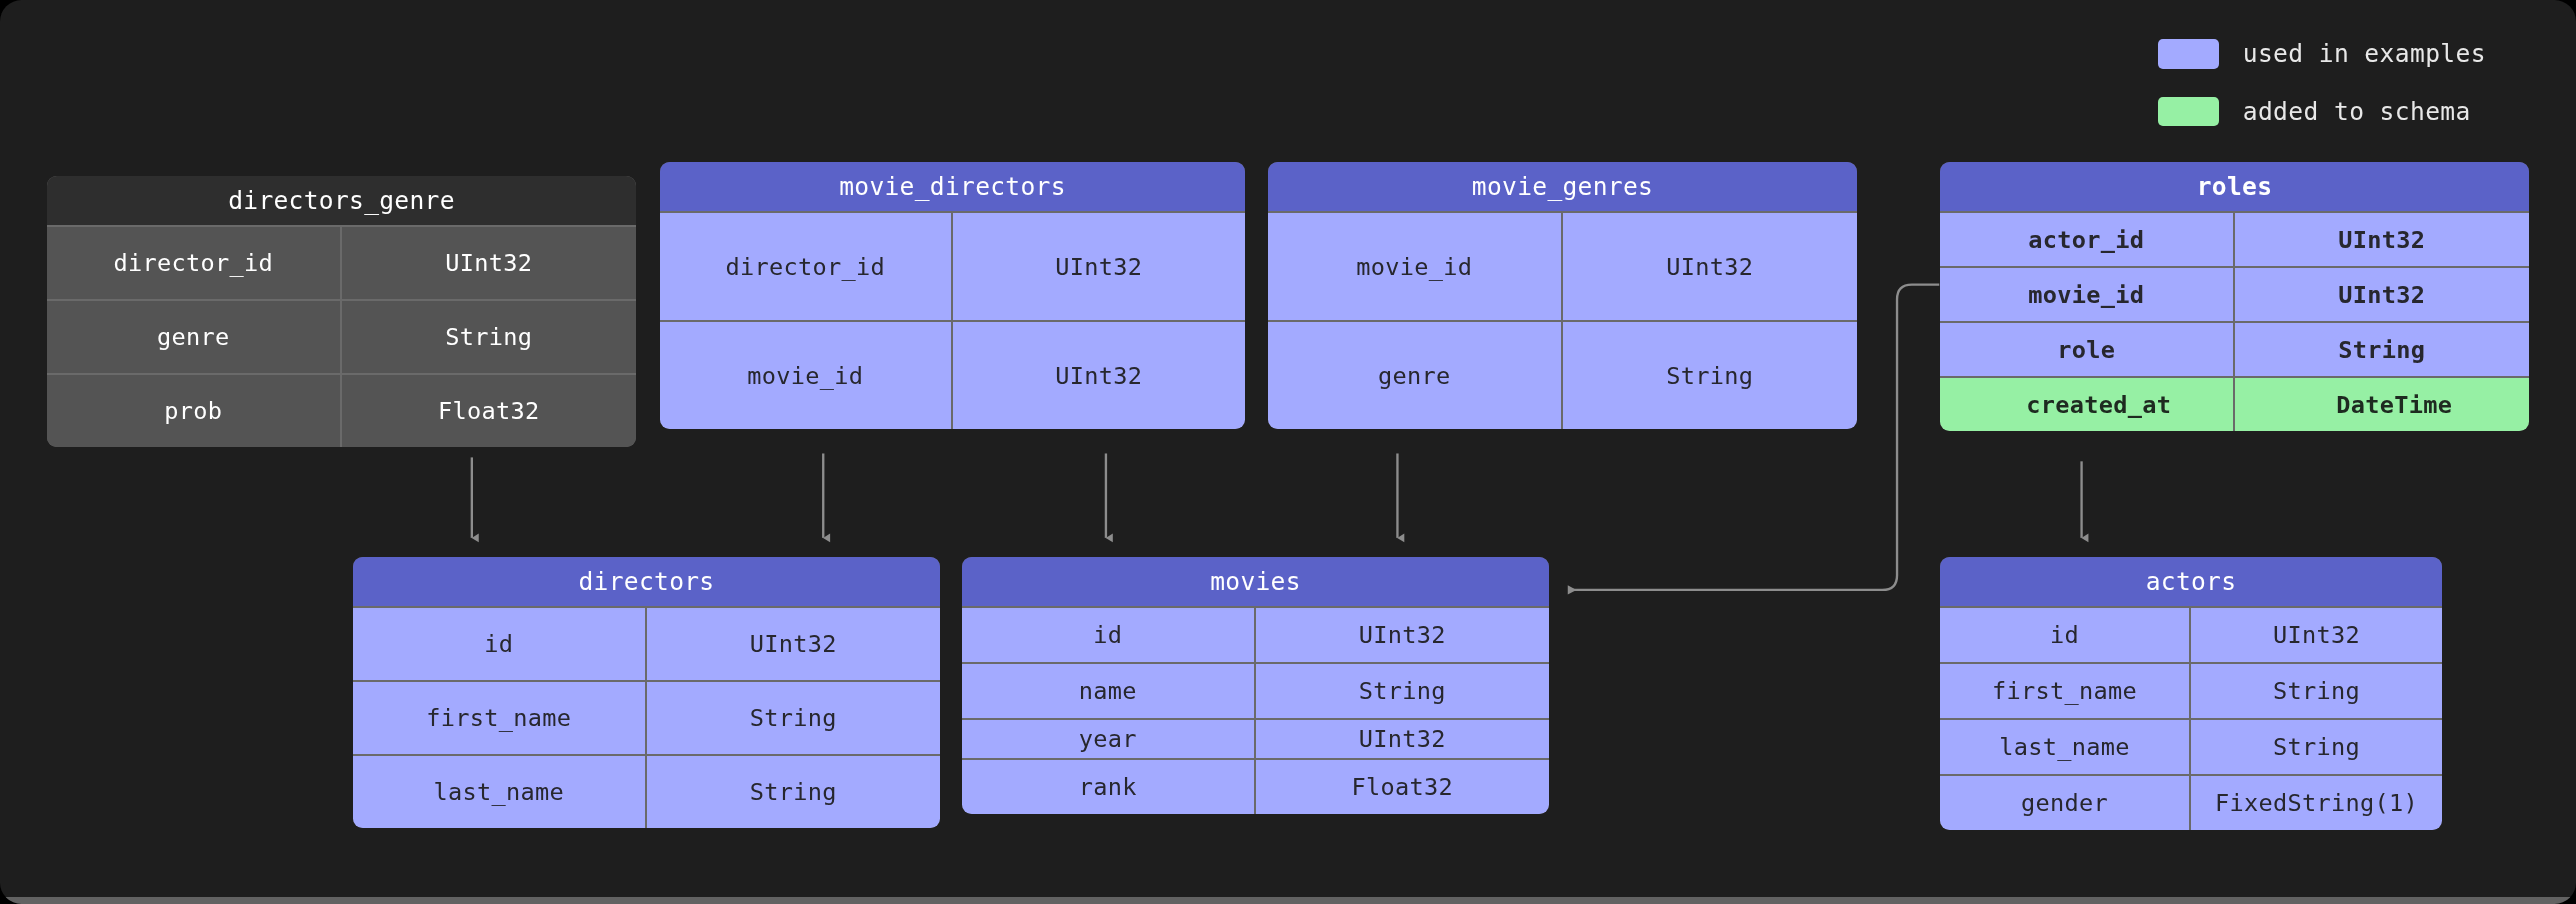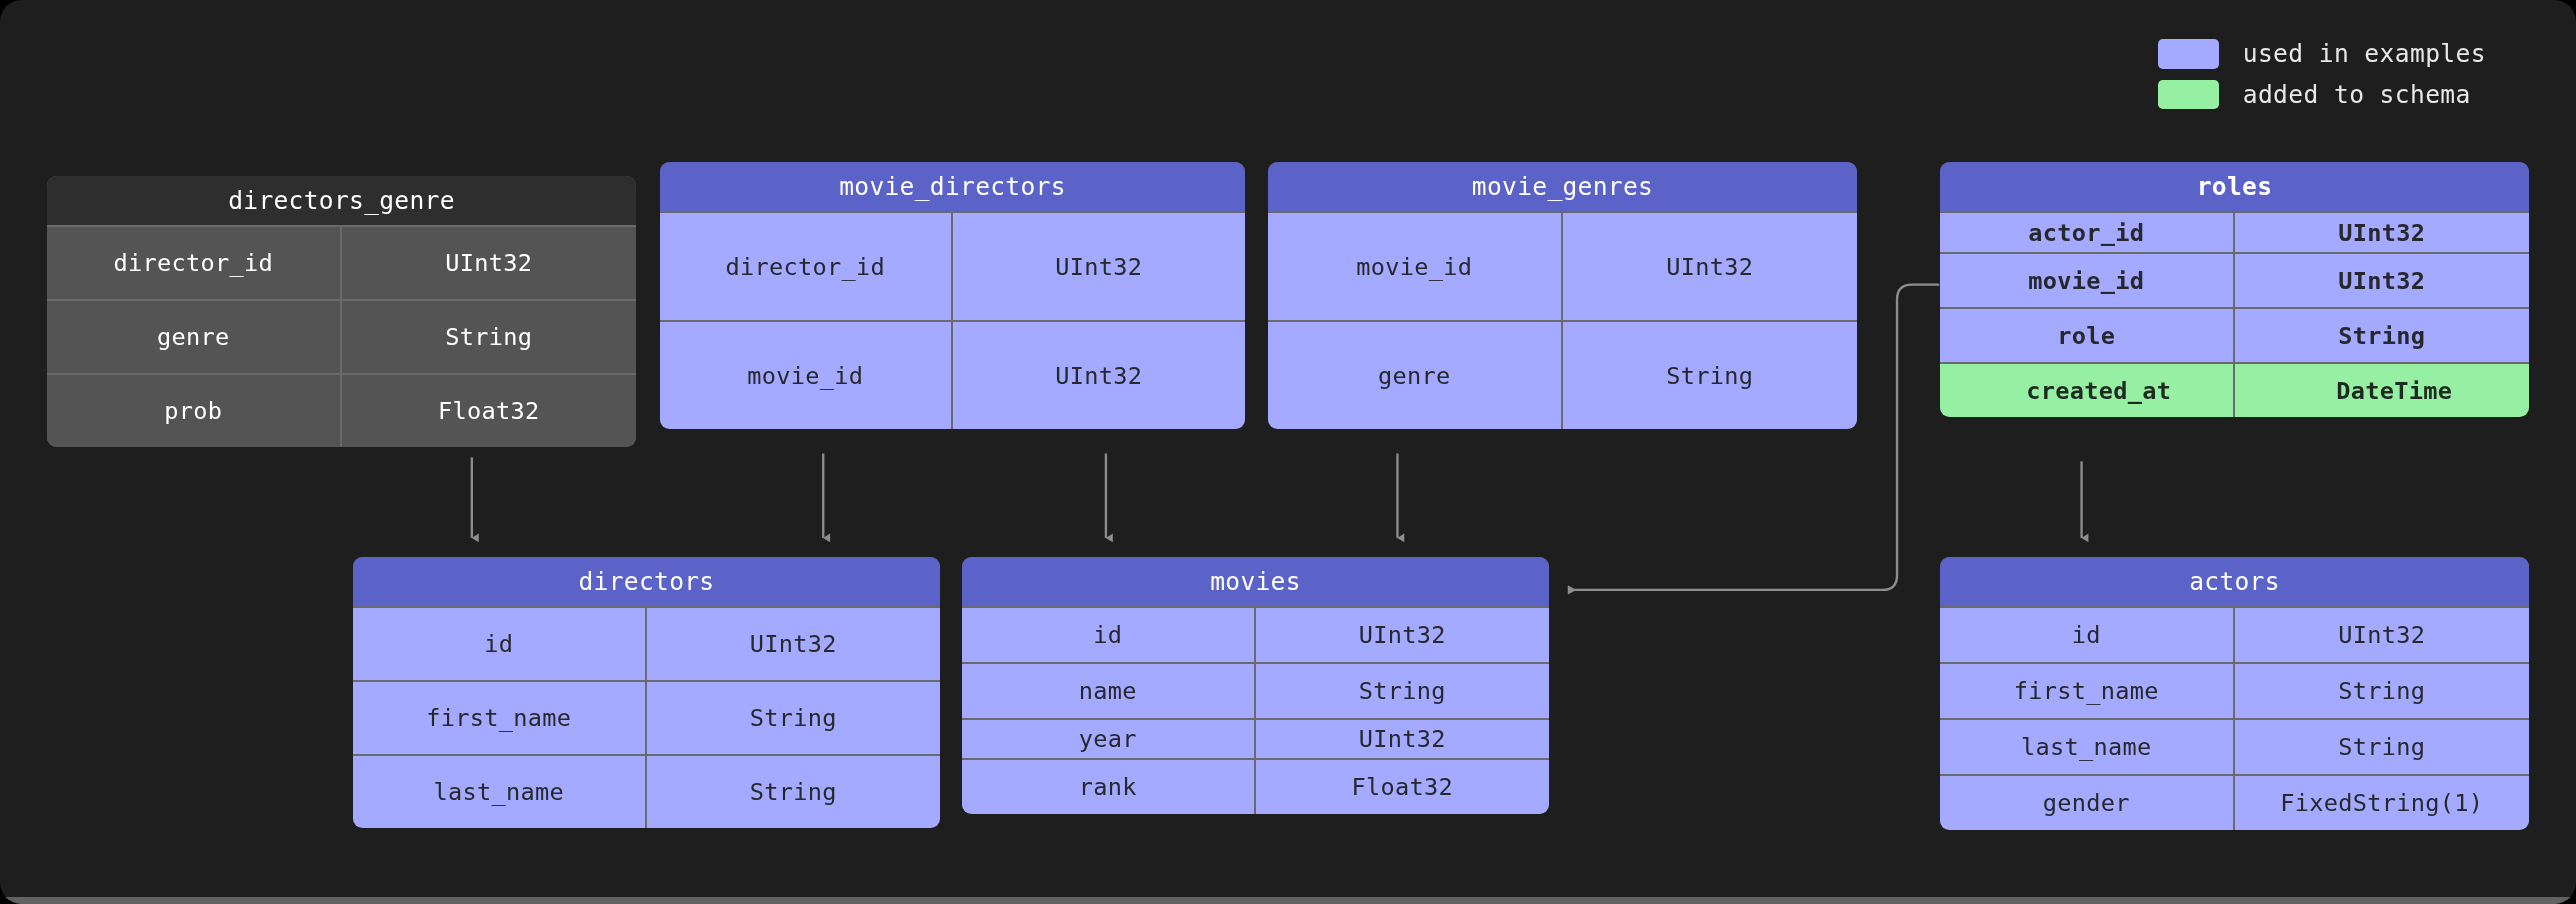--- a/index.html
+++ b/index.html
@@ -23,21 +23,21 @@
     overflow: hidden;
   }
 
   
   #legend {
     position: absolute;
     right: 90px;
     top: 39px;
     display: flex;
     flex-direction: column;
-    gap: 11px;
+    gap: 28px;
     align-items: flex-start;
   }
   .legend-row {
     display: flex;
     align-items: center;
     gap: 23.6px;
   }
   .legend-swatch {
     width: 61px;
     height: 29.5px;
@@ -192,21 +192,21 @@
       <div class="cell col-type">UInt32</div>
     </div>
     <div class="table-row" style="height:109px;">
       <div class="cell col-name">genre</div>
       <div class="cell col-type">String</div>
     </div>
   </div>
 
   <div class="table v-blue" style="left:1940px; top:162px; width:589px;font-weight:bold;">
     <div class="table-title">roles</div>
-    <div class="table-row" style="height:41px;">
+    <div class="table-row" style="height:55px;">
       <div class="cell col-name">actor_id</div>
       <div class="cell col-type">UInt32</div>
     </div>
     <div class="table-row" style="height:55px;">
       <div class="cell col-name">movie_id</div>
       <div class="cell col-type">UInt32</div>
     </div>
     <div class="table-row" style="height:55px;text-align:right;">
       <div class="cell col-name">role</div>
       <div class="cell col-type">String</div>
@@ -246,21 +246,21 @@
     <div class="table-row" style="height:40px;">
       <div class="cell col-name">year</div>
       <div class="cell col-type">UInt32</div>
     </div>
     <div class="table-row" style="height:56px;">
       <div class="cell col-name">rank</div>
       <div class="cell col-type">Float32</div>
     </div>
   </div>
 
-  <div class="table v-blue" style="left:1940px; top:557px; width:589px;text-align:center;">
+  <div class="table v-blue" style="left:1940px; top:557px; width:502px;text-align:center;">
     <div class="table-title">actors</div>
     <div class="table-row" style="height:56px;">
       <div class="cell col-name">id</div>
       <div class="cell col-type">UInt32</div>
     </div>
     <div class="table-row" style="height:56px;">
       <div class="cell col-name">first_name</div>
       <div class="cell col-type">String</div>
     </div>
     <div class="table-row" style="height:56px;">

